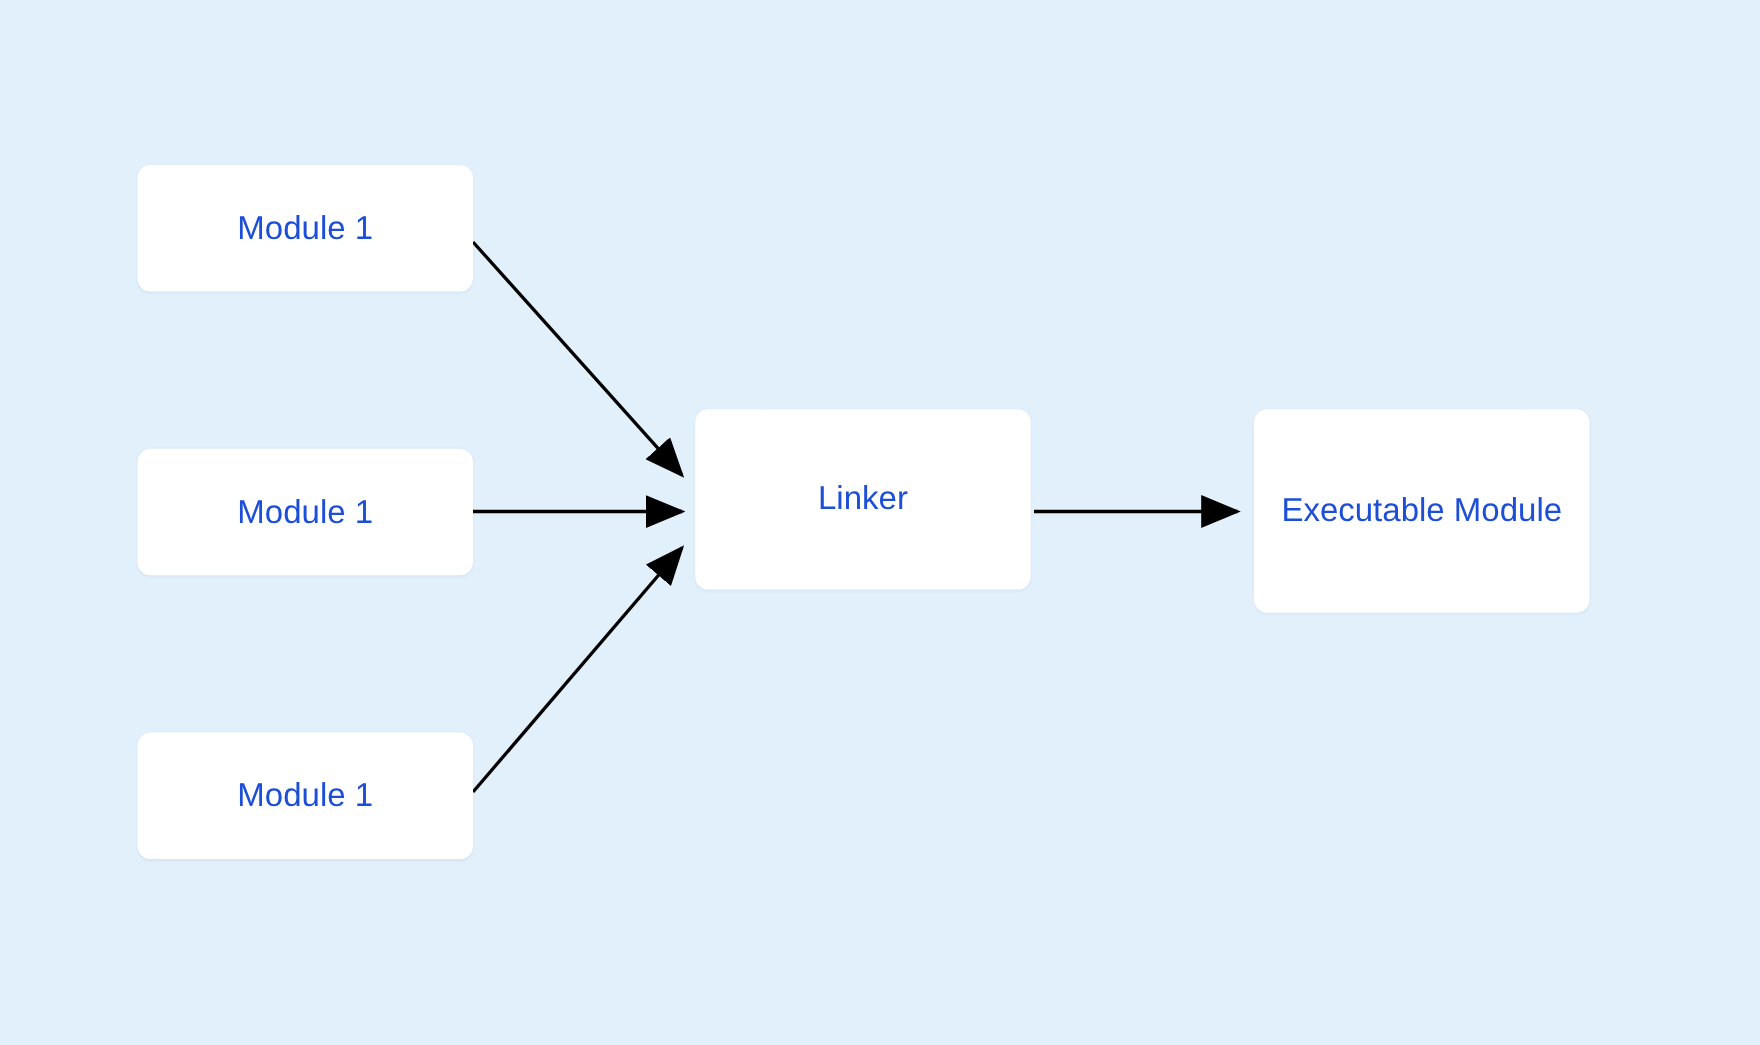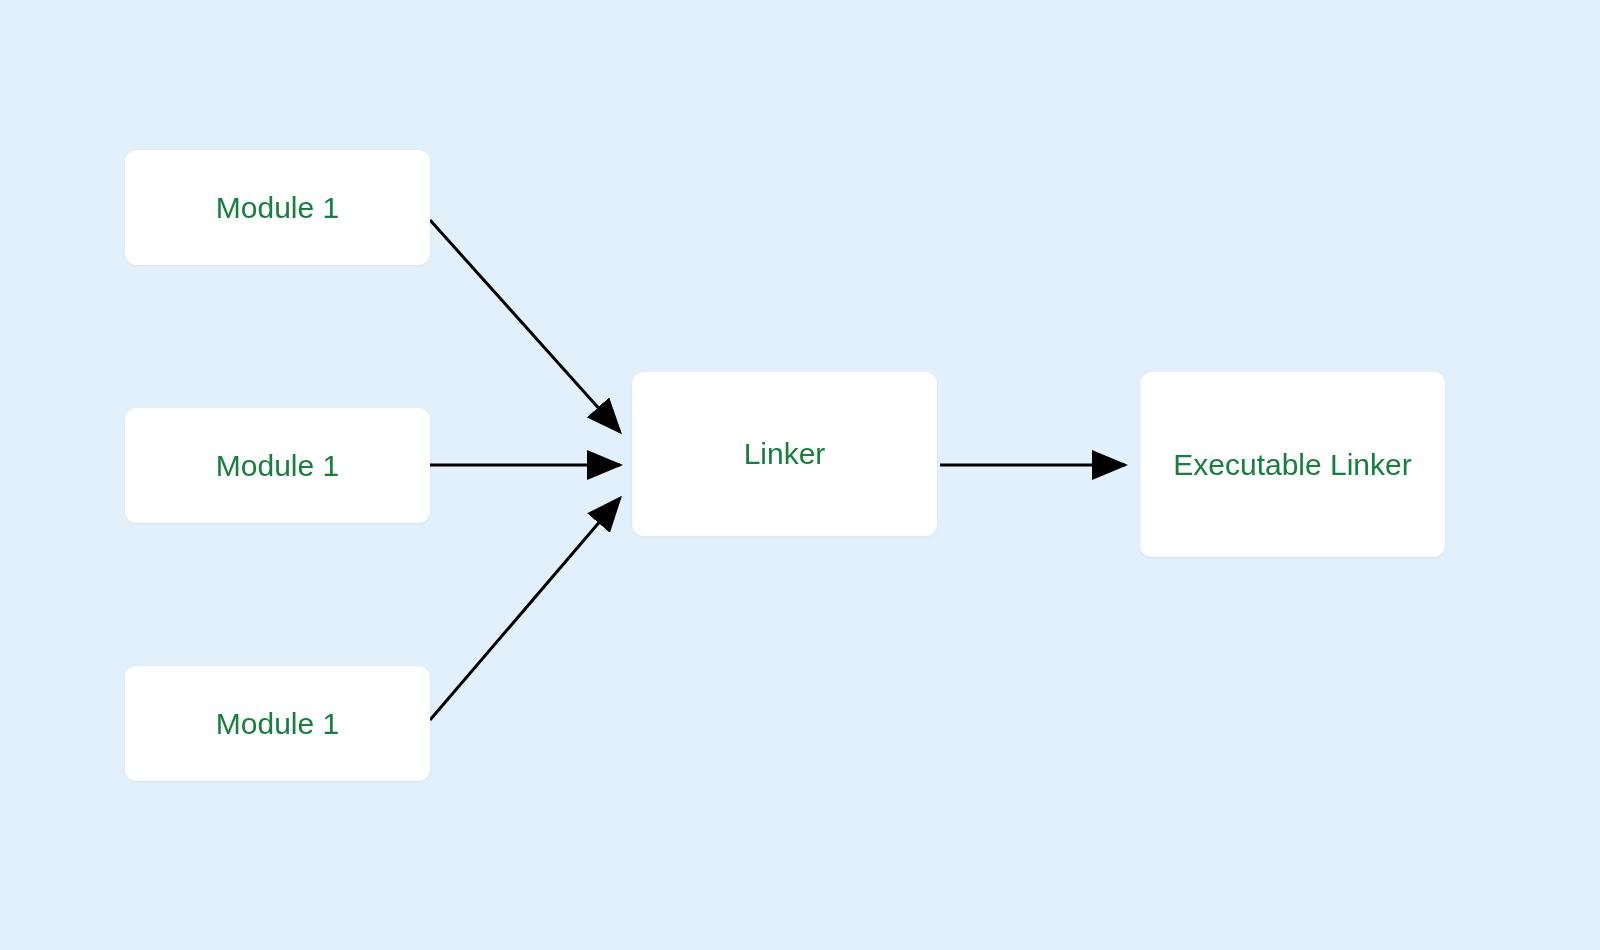--- a/index.html
+++ b/index.html
@@ -22,21 +22,21 @@
     }
     .node {
       position: absolute;
       background-color: #ffffff;
       border-radius: 12px;
       display: flex;
       align-items: center;
       justify-content: center;
       text-align: center;
       font-size: 30px;
-      color: #15803d;
+      color: #1d4ed8;
       font-weight: 400;
       box-shadow: 0 1px 3px rgba(0,0,0,0.05);
       padding: 4px 20px;
     }
     .arrow-svg {
       position: absolute;
       top: 0;
       left: 0;
       width: 1600px;
       height: 950px;
@@ -82,16 +82,16 @@
 
   <div class="node" style="left: 125px; top: 666px; width: 305px; height: 115px;">
     <span>Module 1</span>
   </div>
 
   <div class="node" style="left: 632px; top: 372px; width: 305px; height: 164px;">
     <span>Linker</span>
   </div>
 
   <div class="node" style="left: 1140px; top: 372px; width: 305px; height: 185px;">
-    <span>Executable Linker</span>
+    <span>Executable Module</span>
   </div>
 
 </div>
 
 </body></html>

